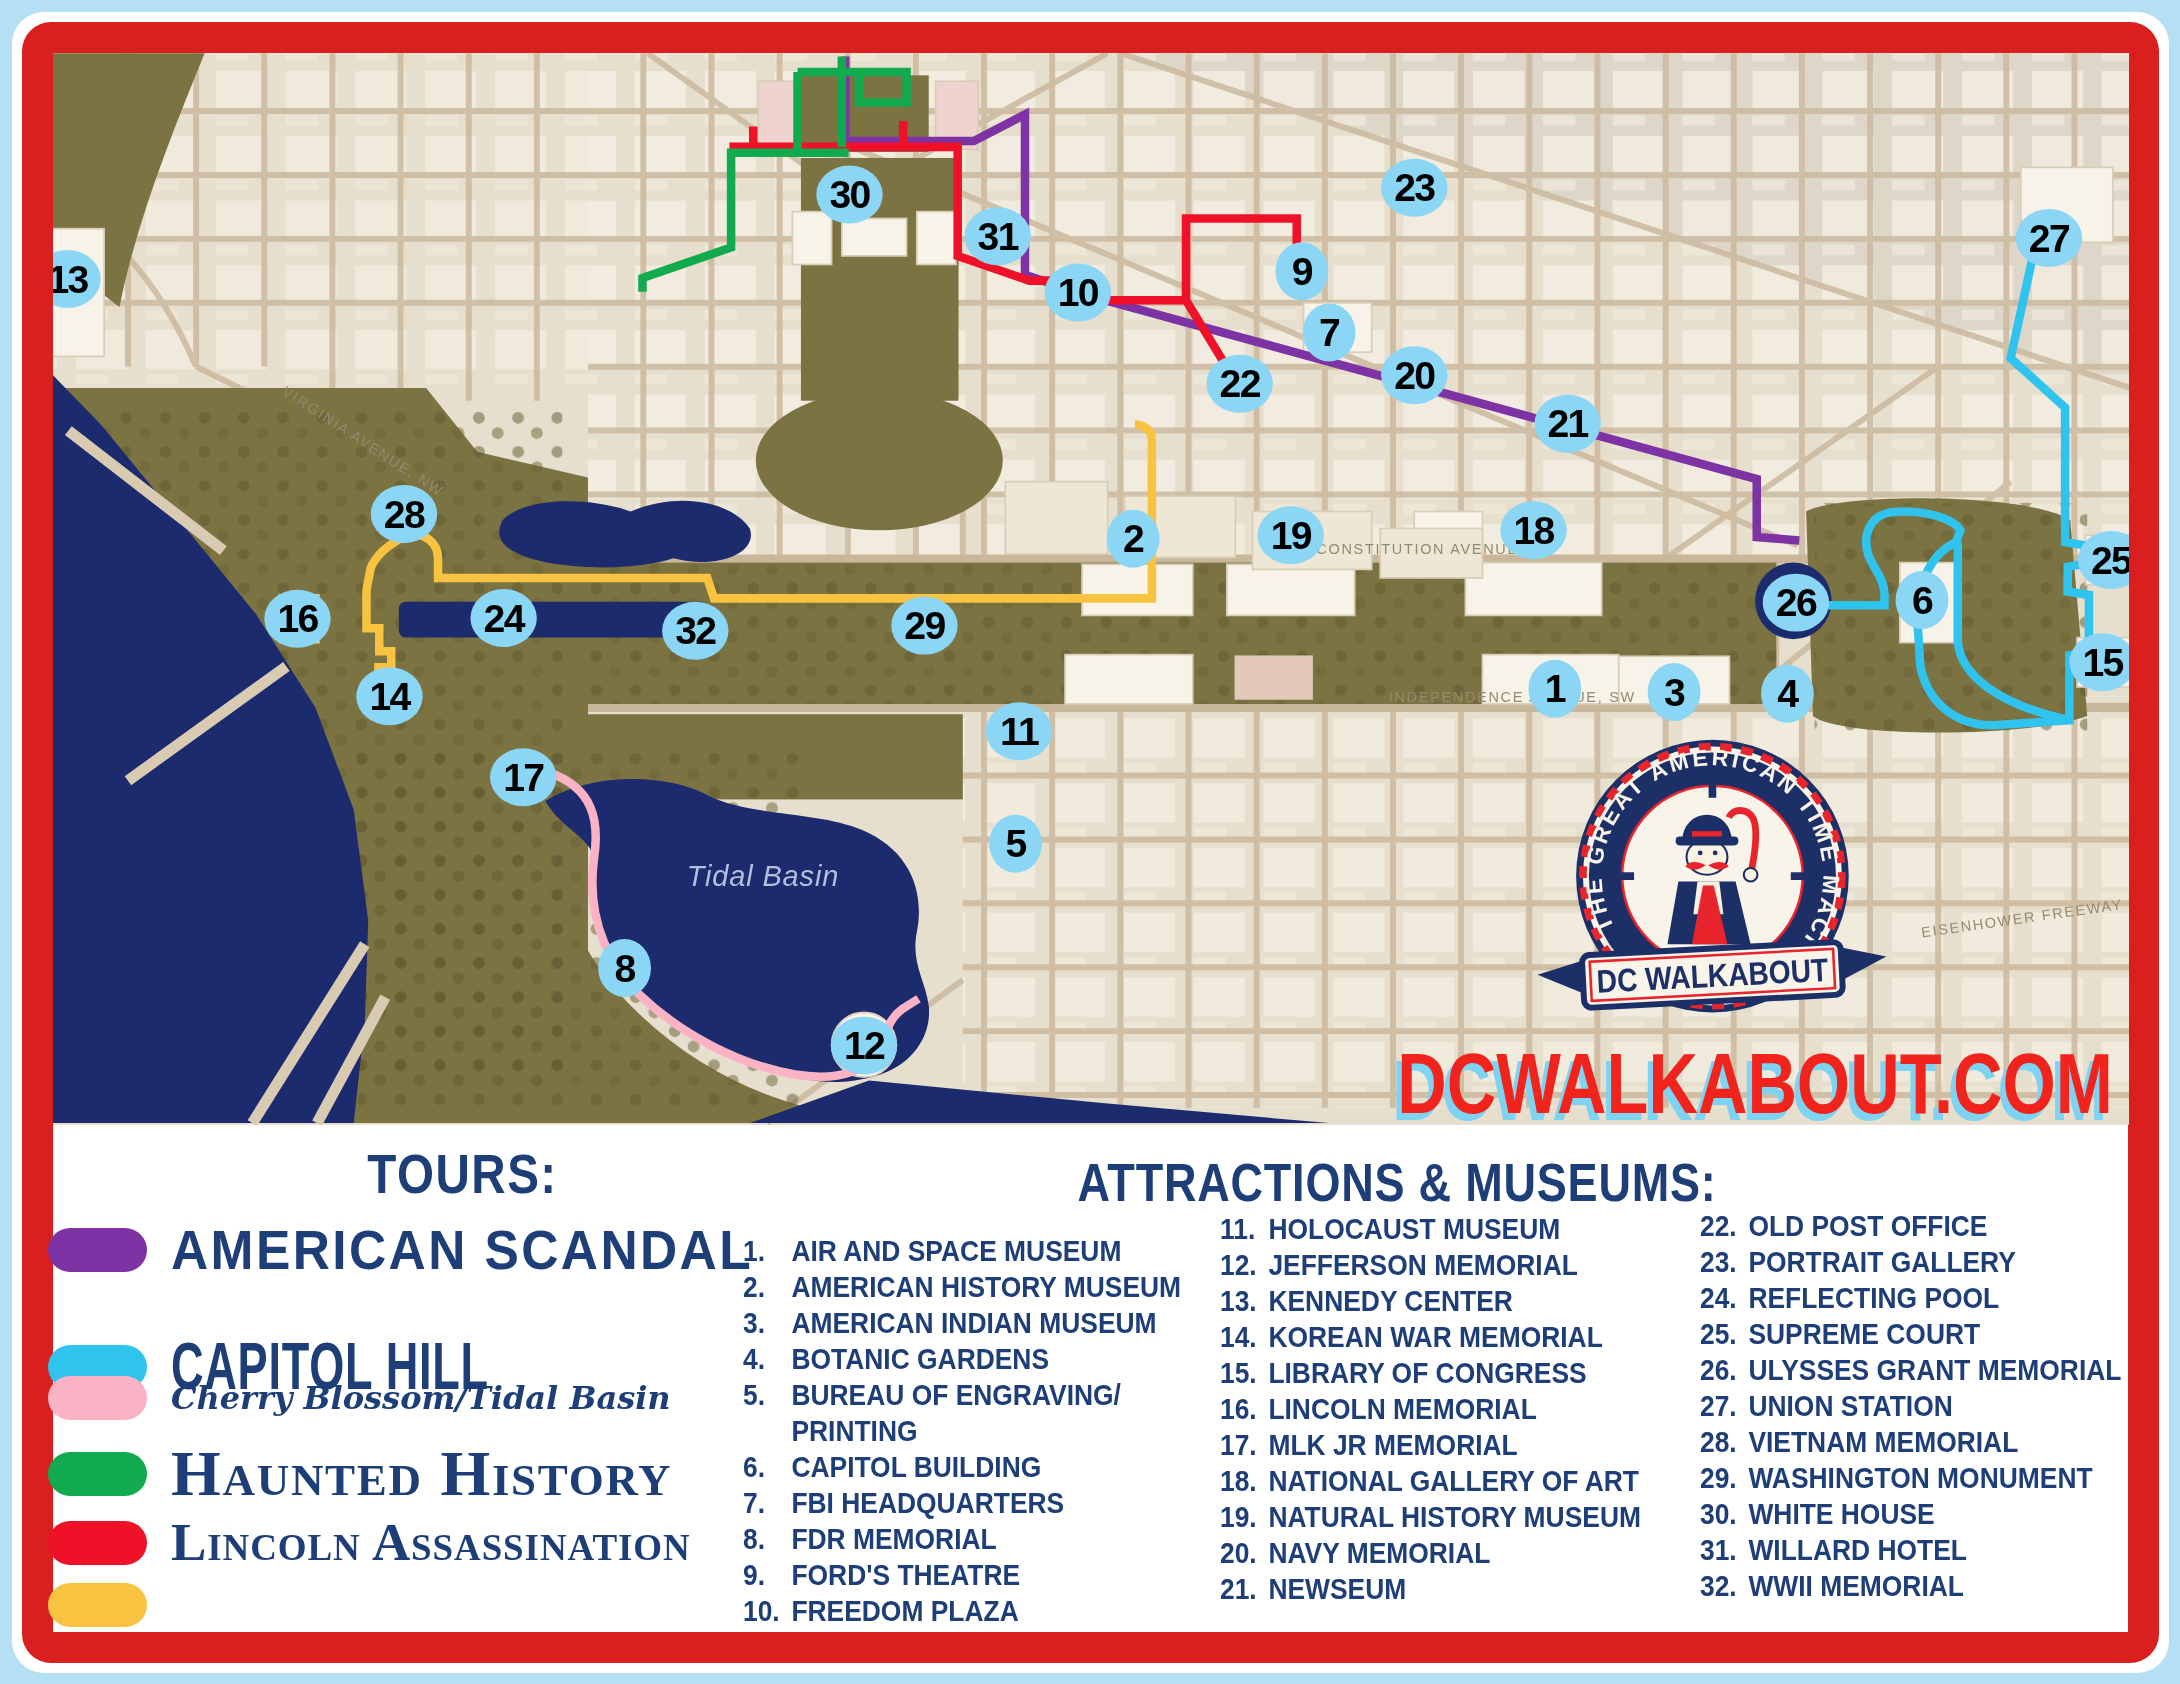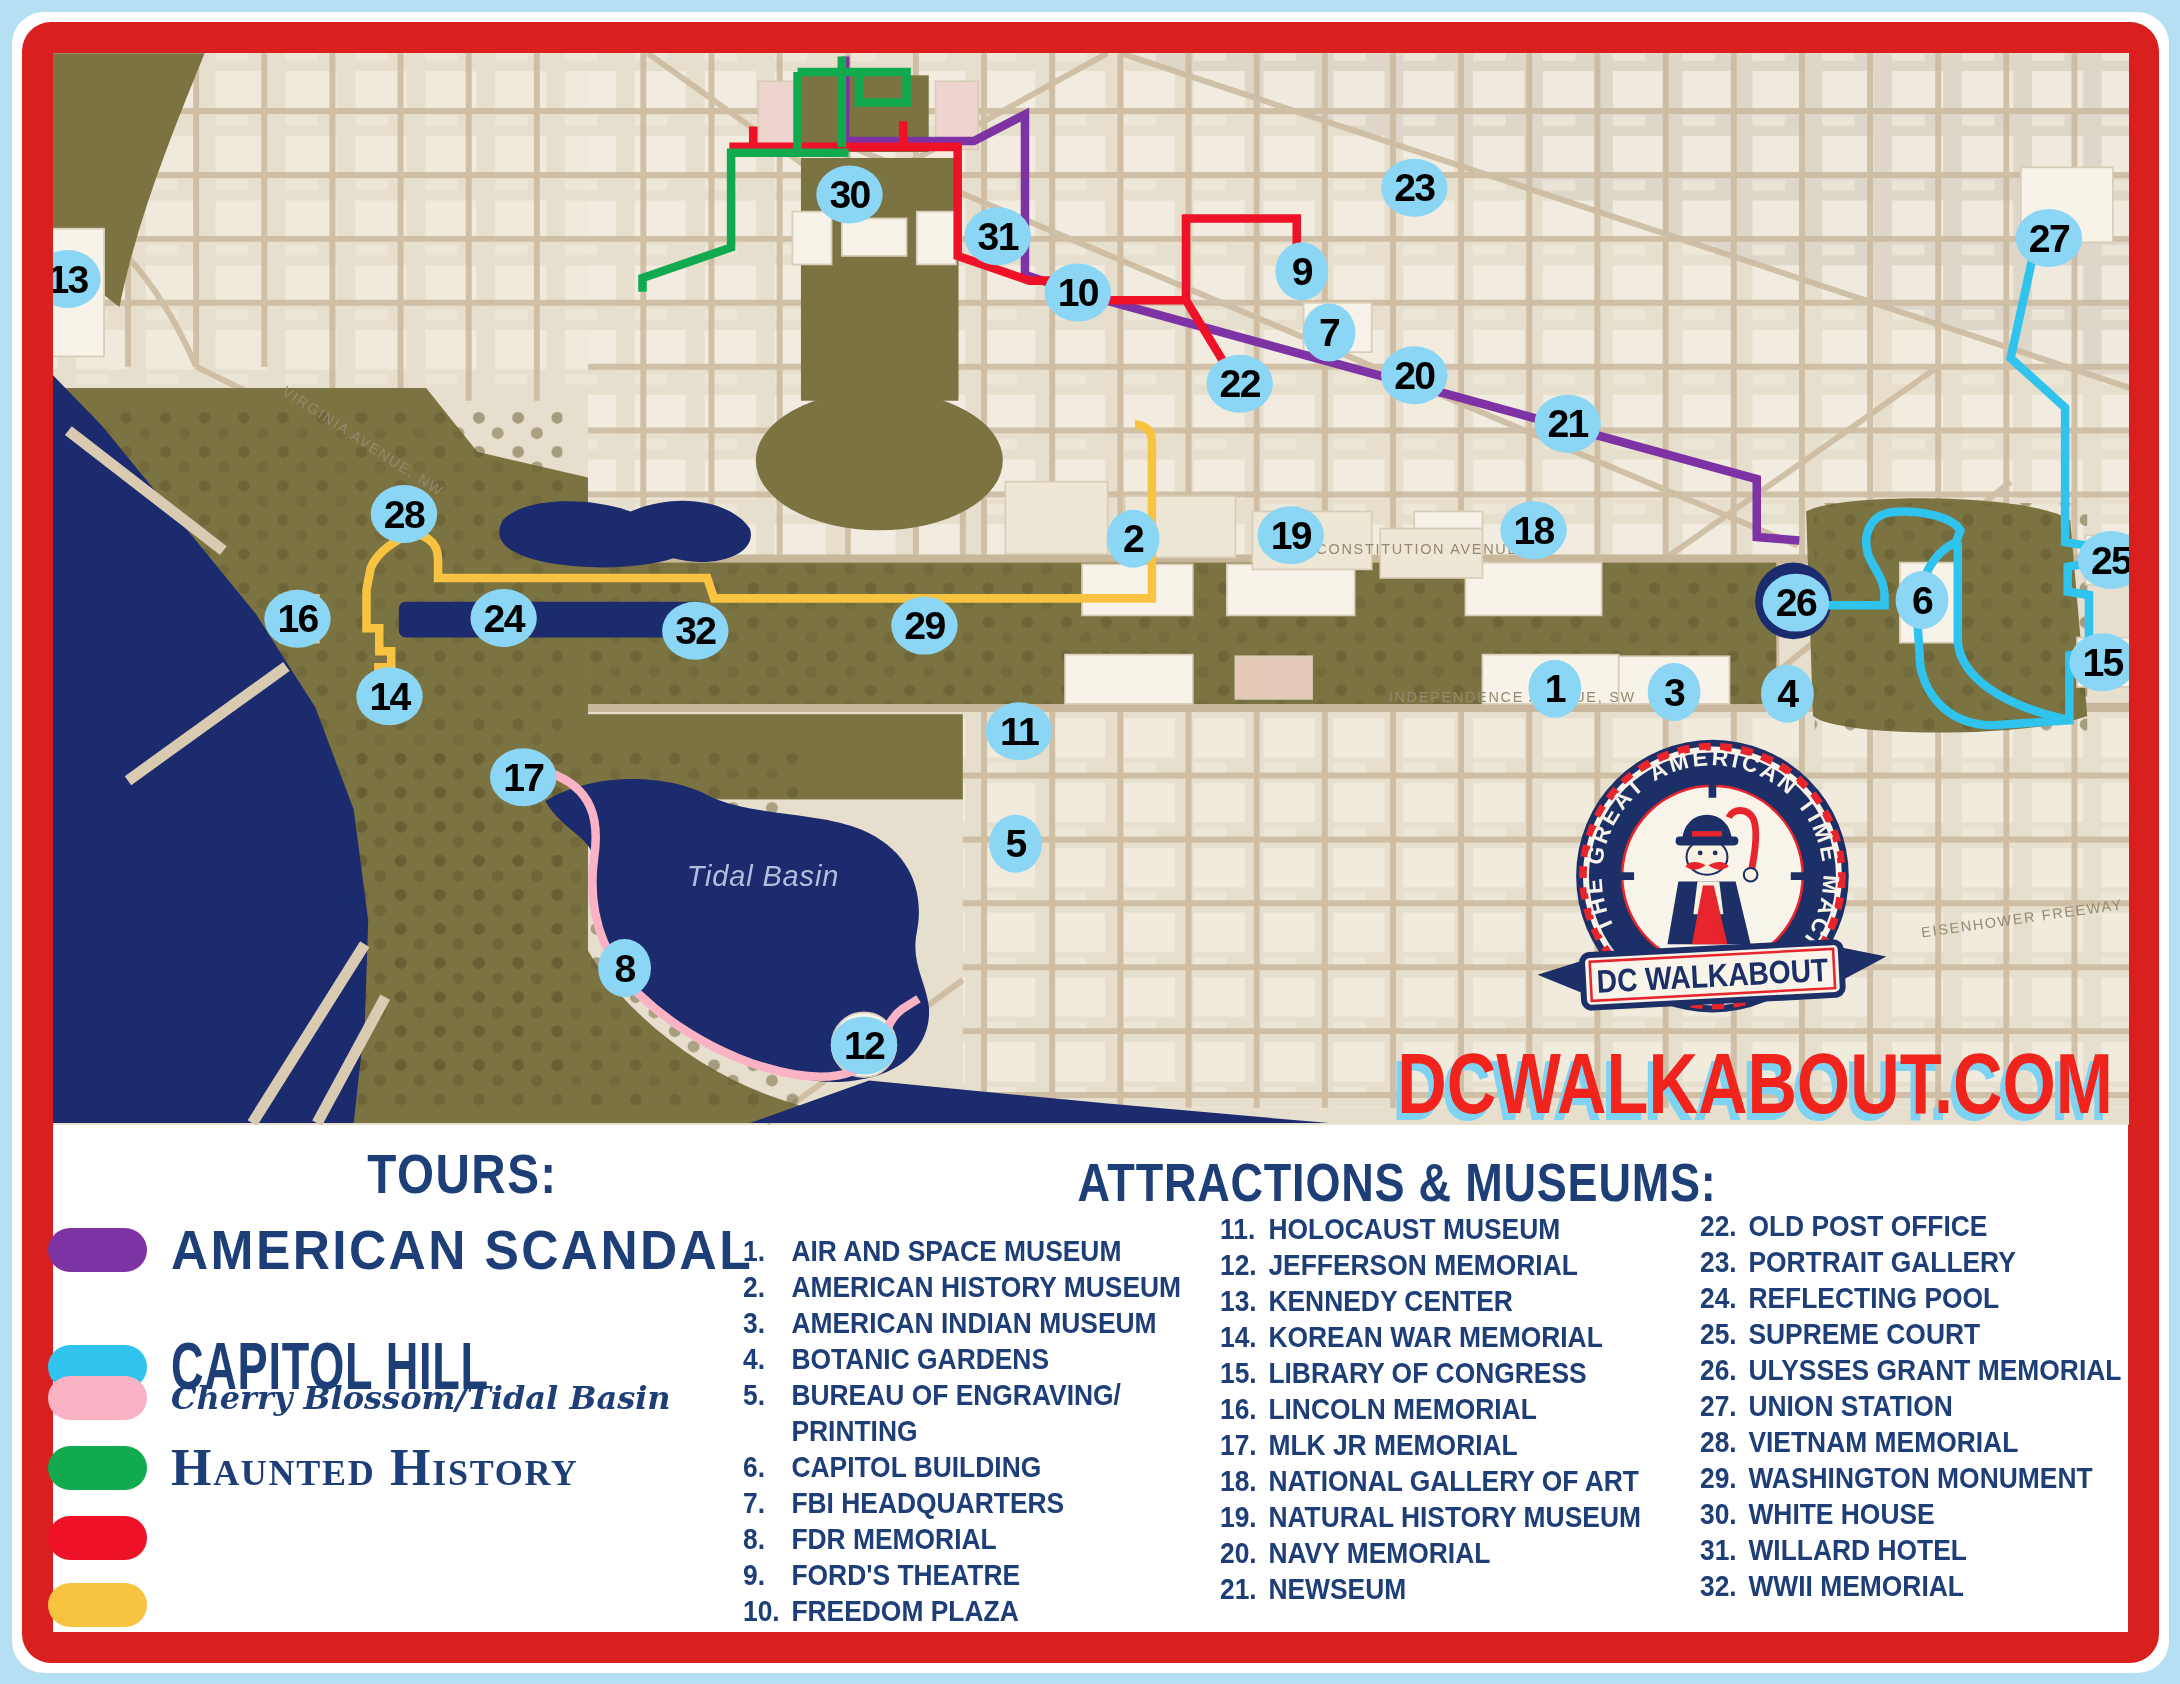--- a/index.html
+++ b/index.html
@@ -11,21 +11,21 @@
   
   .legend-title{position:absolute;color:#1e3e78;font-weight:800;white-space:nowrap;transform:scaleX(.85);transform-origin:50% 0;text-align:center;}
   #tours-title{left:292px;top:1141px;width:341px;font-size:56px;letter-spacing:1.7px;}
   #attr-title{left:971px;top:1152px;width:852px;font-size:53px;letter-spacing:0.9px;}
   .tour-row{position:absolute;left:48px;display:flex;align-items:center;white-space:nowrap;}
   .swatch{width:99px;height:44px;border-radius:22px;flex:0 0 auto;margin-right:24px;}
   .tour-label{color:#1e3e78;line-height:1;}
   .t-marquee{font-weight:900;font-size:56px;letter-spacing:2.6px;transform:scaleX(.92);transform-origin:0 50%;}
   .t-tall{font-weight:900;font-size:55px;transform:scale(.82,1.2);transform-origin:0 50%;letter-spacing:0.9px;}
   .t-script{font-family:"DejaVu Serif",serif;font-style:italic;font-weight:700;font-size:32px;}
-  .t-spooky{font-family:"Liberation Serif",serif;font-weight:700;font-size:52px;font-variant:small-caps;letter-spacing:1.7px;}
+  .t-spooky{font-family:"Liberation Serif",serif;font-weight:700;font-size:64px;font-variant:small-caps;letter-spacing:1.7px;}
   .t-engraved{font-family:"Liberation Serif",serif;font-weight:600;font-size:53px;font-variant:small-caps;letter-spacing:0.9px;}
   .t-fun{font-family:"DejaVu Serif",serif;font-weight:700;font-size:49px;letter-spacing:0.9px;}
   .attr-col{position:absolute;color:#1e3e78;font-weight:700;font-size:30px;line-height:36px;transform:scaleX(.88);transform-origin:0 0;white-space:nowrap;}
   #attr-col-0{left:743px;top:1233px;}
   #attr-col-1{left:1220px;top:1211px;}
   #attr-col-2{left:1700px;top:1208px;}
   .attr-item{display:flex;}
   .attr-num{width:55px;flex:0 0 auto;}
   .attr-label .l2{display:block;}
 </style>
@@ -272,20 +272,21 @@
     <div class="tour-row" style="top: 1376px;">
       <span class="swatch" style="background: rgb(249, 179, 196);"></span>
       <span class="tour-label t-script">Cherry Blossom/Tidal Basin</span>
     </div>
     <div class="tour-row" style="top: 1442px;">
       <span class="swatch" style="background: rgb(18, 170, 79);"></span>
       <span class="tour-label t-spooky">Haunted History</span>
     </div>
     <div class="tour-row" style="top: 1516px;">
       <span class="swatch" style="background: rgb(238, 17, 40);"></span>
+      <span class="tour-label t-engraved">Lincoln Assassination</span>
     </div>
     <div class="tour-row" style="top: 1583px;">
       <span class="swatch" style="background: rgb(249, 195, 66);"></span>
     </div>
   </div>
 
 <div class="legend-title" id="attr-title">ATTRACTIONS &amp; MUSEUMS:</div>
 <div class="attr-col" id="attr-col-0">
     <div class="attr-item">
       <span class="attr-num">1.</span>

